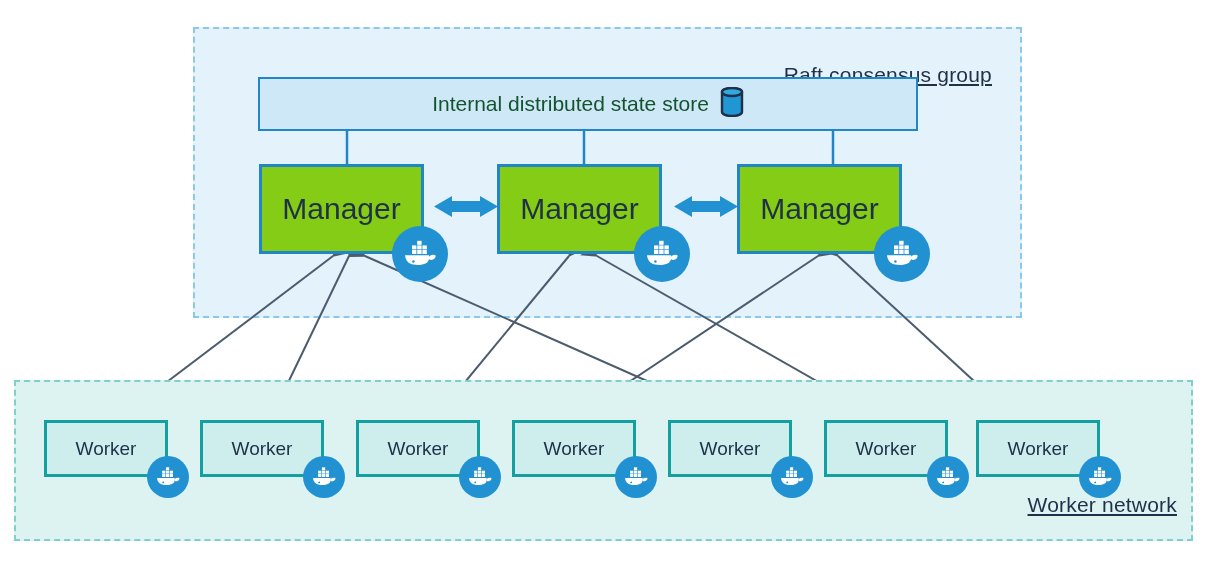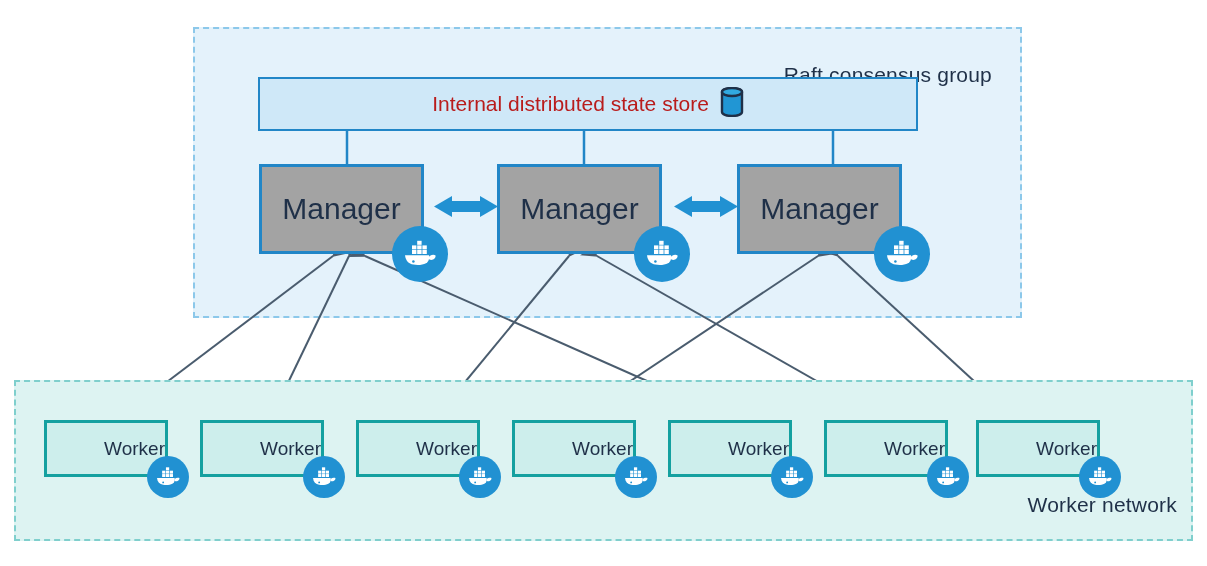--- a/index.html
+++ b/index.html
@@ -15,48 +15,48 @@
   #raft-group{
     left:193px;top:27px;width:829px;height:291px;
     background:#e4f2fb;border:2px dashed #8cc8ea;
   }
   #gossip-group{
     left:14px;top:380px;width:1179px;height:161px;
     background:#ddf3f2;border:2px dashed #7fcfcd;
   }
   .group-label{
     position:absolute;color:#1f3048;white-space:nowrap;
-    font-size:21px;letter-spacing:.2px;
+    font-size:21px;letter-spacing:.2px;text-decoration:underline;
   }
   #raft-label{right:28px;top:34px;}
   #gossip-label{right:14px;bottom:22px;}
 
   
   #state-store{
     position:absolute;left:258px;top:77px;width:660px;height:54px;
     box-sizing:border-box;background:#cfe8f8;border:2.5px solid #2186c7;
     display:flex;align-items:center;justify-content:center;gap:11px;
   }
-  #state-store .txt{font-size:21px;color:#b91c1c;}
+  #state-store .txt{font-size:21px;color:#14532d;}
 
   
   .node{position:absolute;box-sizing:border-box;}
   .manager{
     width:165px;height:90px;top:164px;
-    background:#a3a3a3;border:3px solid #2186c7;
+    background:#84cc16;border:3px solid #2186c7;
     display:flex;align-items:center;justify-content:center;
   }
   .manager .label{font-size:30px;color:#1f3048;}
   #manager-1{left:259px;} #manager-2{left:497px;} #manager-3{left:737px;}
 
   
   .worker{
     width:124px;height:57px;top:420px;
     background:#cdeeec;border:3px solid #14a0a0;
-    display:flex;align-items:center;justify-content:flex-end;
+    display:flex;align-items:center;justify-content:center;
   }
   .worker .label{font-size:19px;color:#1f3048;}
 
   
   .docker-badge{position:absolute;border-radius:50%;background:#2191d2;
     display:flex;align-items:center;justify-content:center;}
   .docker-badge svg{display:block;}
   .mgr-badge{width:56px;height:56px;}
   .wkr-badge{width:42px;height:42px;}
 

